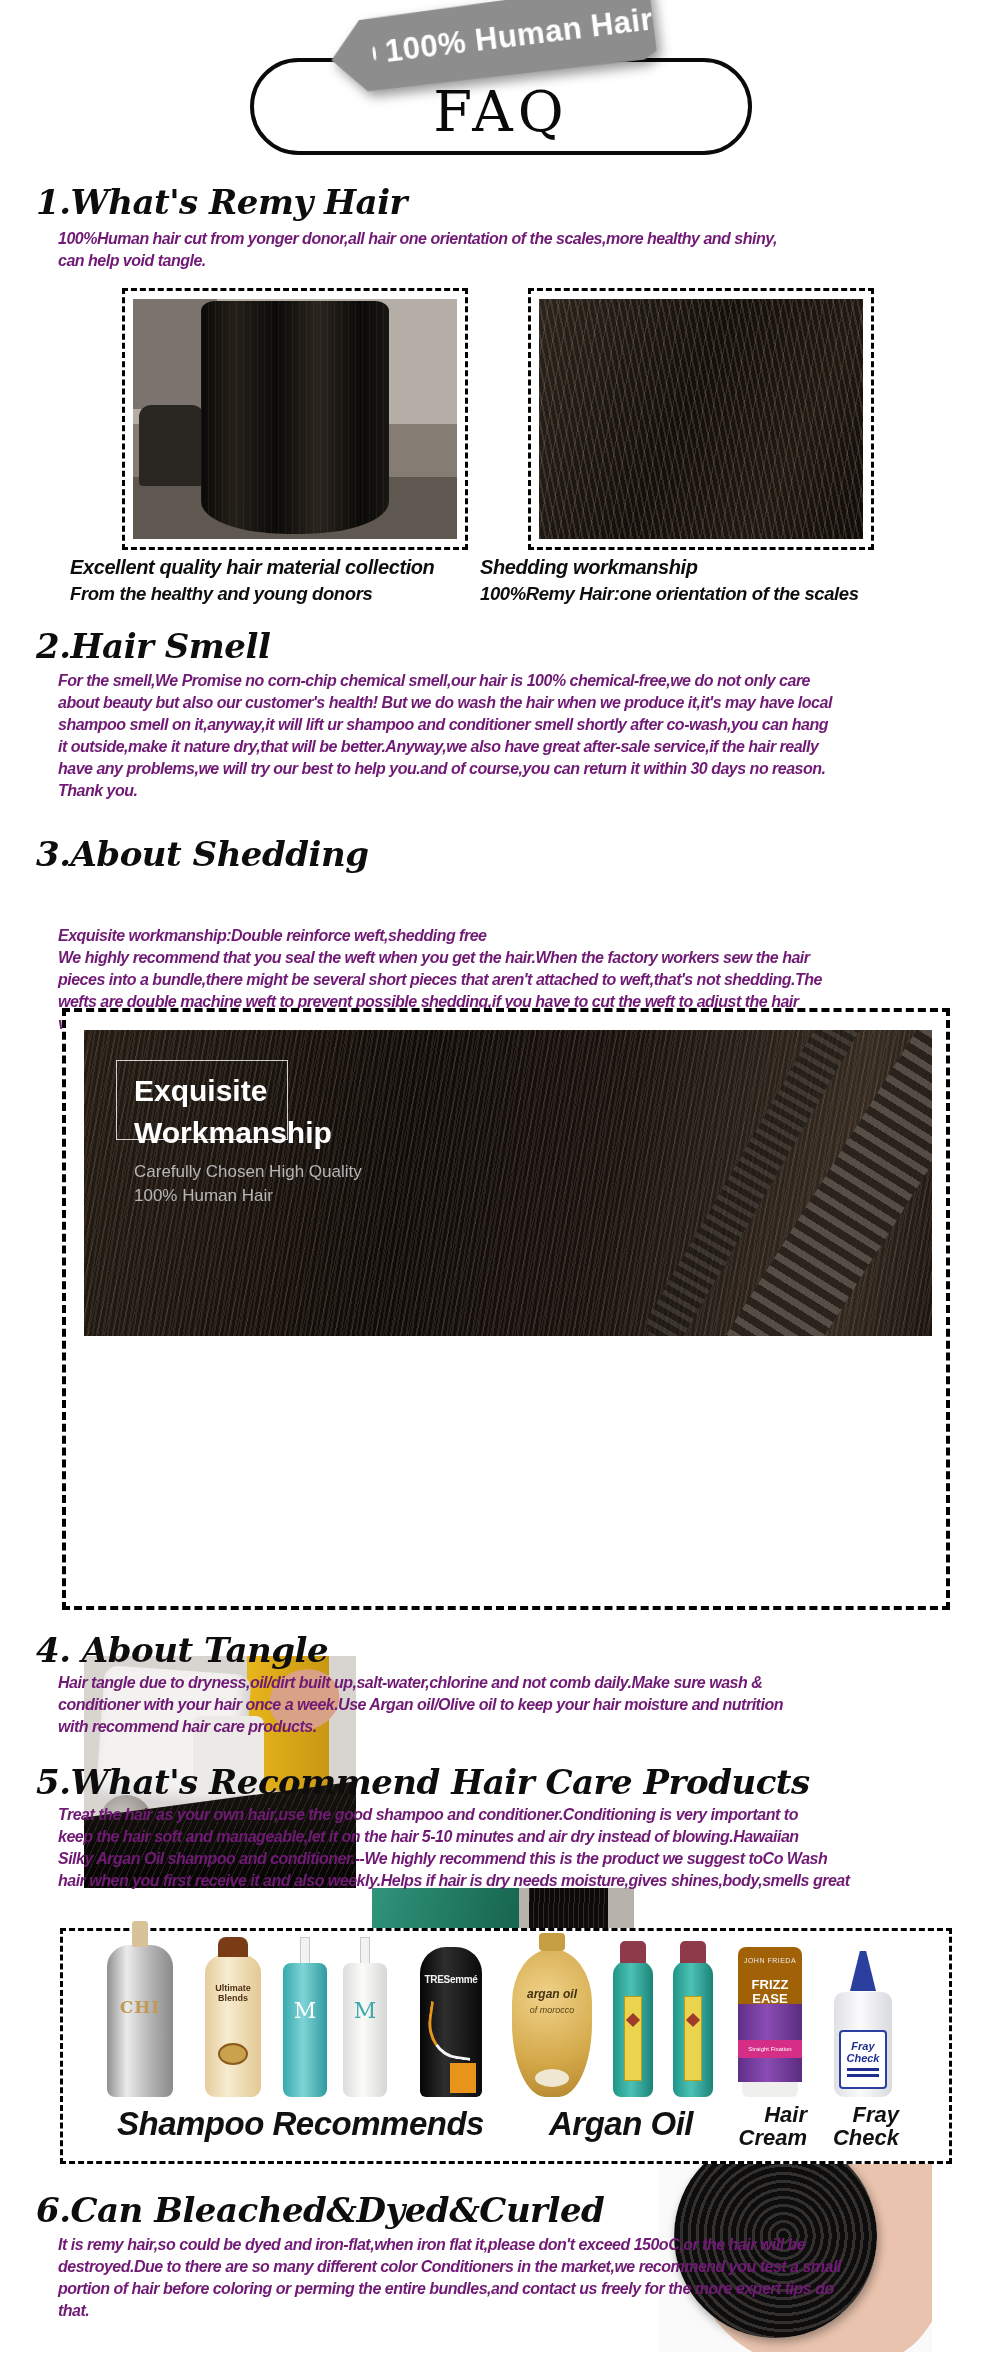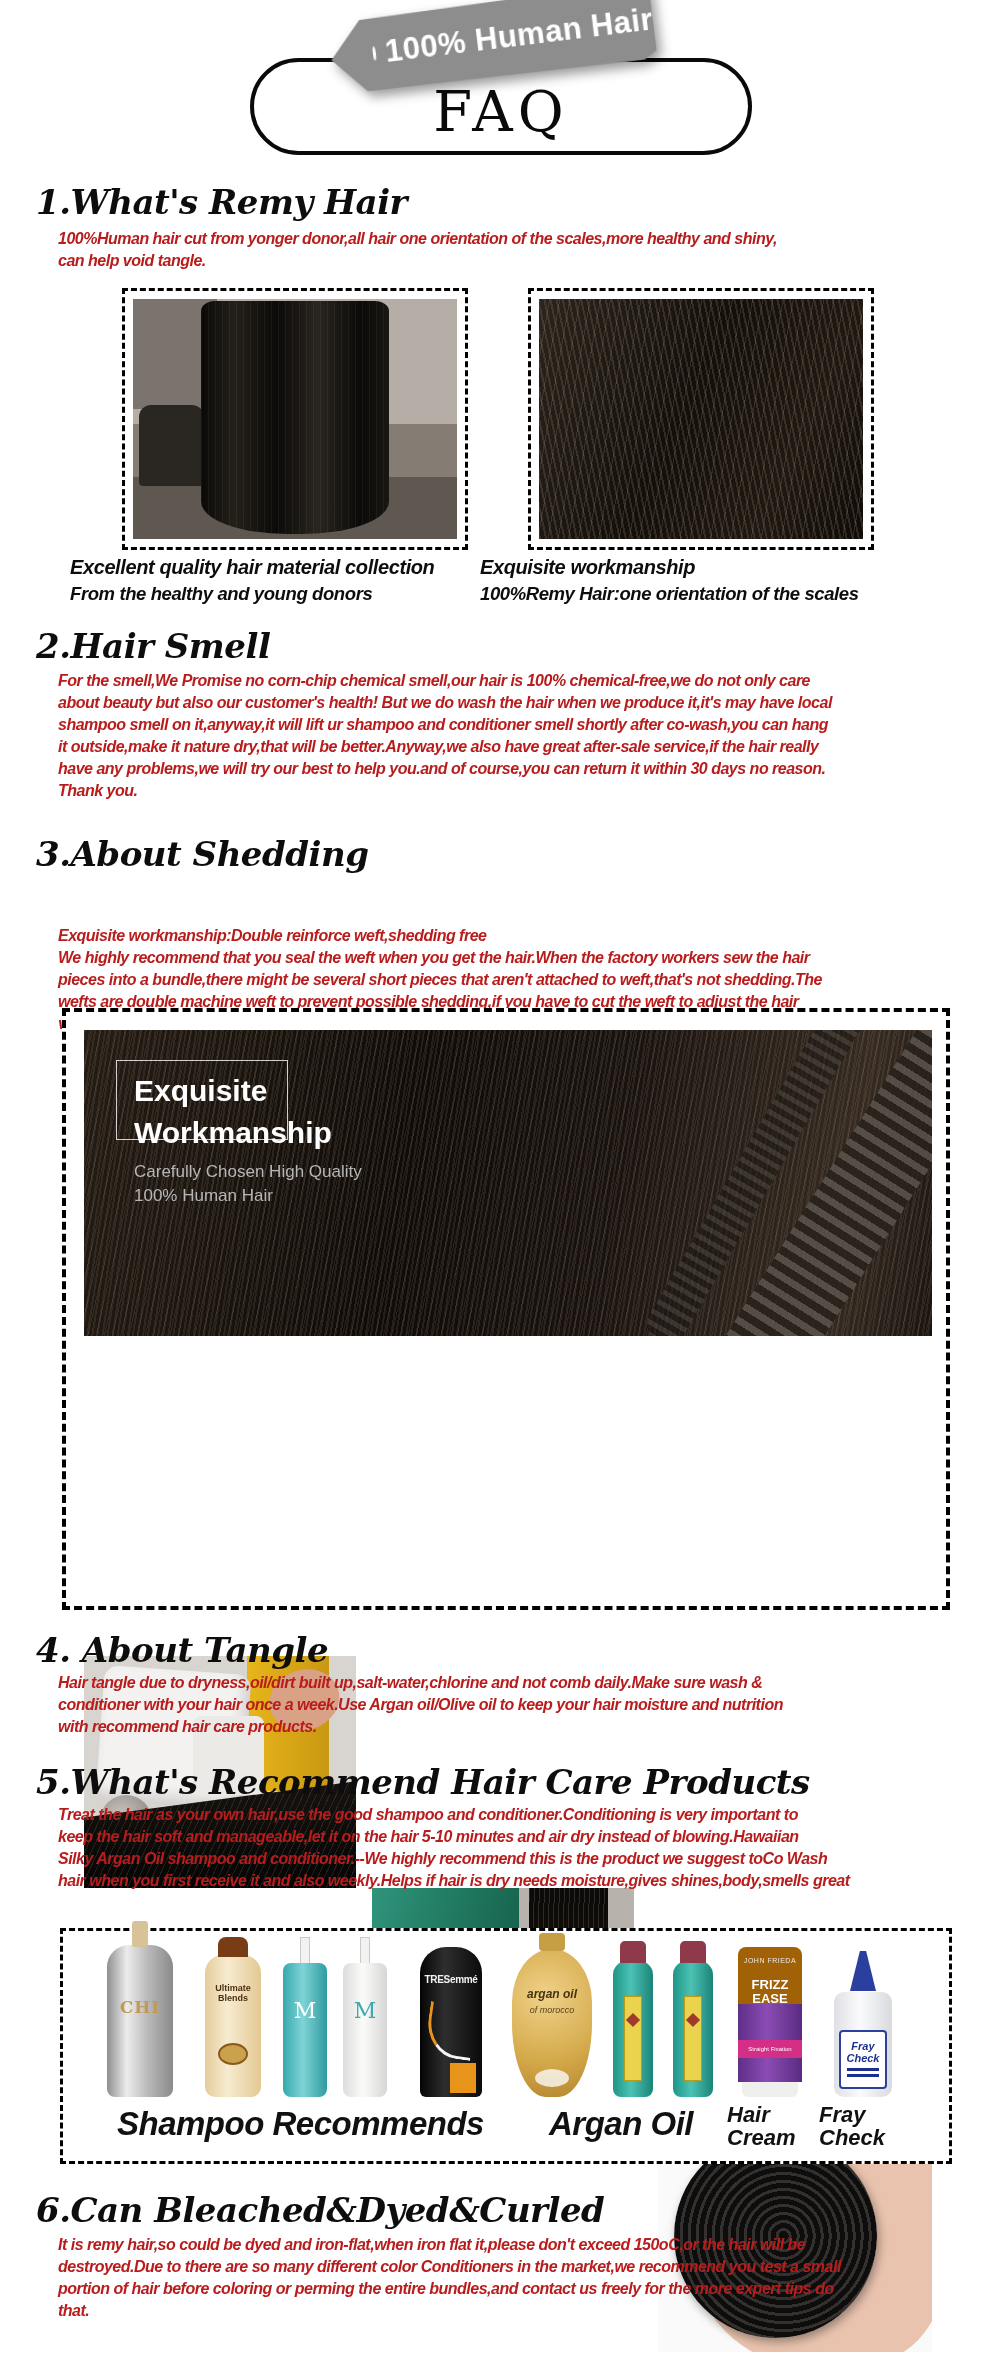--- a/index.html
+++ b/index.html
@@ -18,21 +18,21 @@
   .tag{width:100%;height:100%;background:#8d8d8d;border-radius:8px;
        clip-path:polygon(0 52%,10% 5%,96% 0,100% 10%,100% 90%,96% 100%,10% 97%);
        display:flex;align-items:center}
   .tag-dot{width:14px;height:14px;border-radius:50%;background:#fff;margin:0 10px 0 42px}
   .tag-text{color:#fff;font-size:31px;font-weight:bold;letter-spacing:.5px;white-space:nowrap}
 
   
   .sec-h{font-family:"DejaVu Serif",serif;font-style:italic;font-weight:bold;
          font-size:34px;letter-spacing:-.5px;color:#0d0d0d;white-space:nowrap}
   .sec-p{left:58px;width:930px;font-style:italic;font-weight:bold;font-size:16px;
-         letter-spacing:-.5px;line-height:22px;color:#b91c1c;white-space:pre-line}
+         letter-spacing:-.5px;line-height:22px;color:#701a75;white-space:pre-line}
 
   
   .dash{border:3px dashed #000;background:#fff;padding:8px}
   .dash-big{border:4px dashed #000;background:#fff}
   .photo{width:100%;height:100%;position:relative;overflow:hidden}
 
   
   .salon-bg{background:linear-gradient(#b5aea6 0 52%,#857d74 52% 74%,#5f5850 74% 100%)}
   .salon-mirror{position:absolute;left:0;top:0;width:26%;height:46%;background:#4a443e;opacity:.55}
   .salon-chair{position:absolute;left:2%;top:44%;width:20%;height:34%;background:#2a2citt5;
@@ -100,21 +100,21 @@
   
   .cap{font-style:italic;font-weight:bold;color:#0d0d0d}
   .cap .l1{font-size:20px;letter-spacing:-.4px}
   .cap .l2{font-size:18.5px;letter-spacing:-.4px;margin-top:4px}
 
   
   .bottle{position:absolute;bottom:64px}
   .lbl-big{position:absolute;font-style:italic;font-weight:bold;font-size:33px;
            letter-spacing:-.5px;white-space:nowrap}
   .lbl-sm{position:absolute;font-style:italic;font-weight:bold;font-size:22px;line-height:23px;
-          text-align:left;width:80px}
+          text-align:right;width:80px}
   .b-txt{position:absolute;width:100%;text-align:center;left:0}
 
   .chi-body{width:100%;height:100%;border-radius:22px 22px 8px 8px;
             background:linear-gradient(90deg,#8f8f8f,#ececec 30%,#b9b9b9 62%,#8a8a8a)}
   .chi-cap{position:absolute;left:50%;top:-24px;transform:translateX(-50%);width:16px;height:26px;
            background:#d8c297;border-radius:3px}
   .garnier-body{width:100%;height:100%;border-radius:18px 18px 10px 10px;
             background:linear-gradient(90deg,#e4cc9c,#f7ecd0 40%,#e3c893)}
   .garnier-cap{position:absolute;left:50%;top:-18px;transform:translateX(-50%);width:30px;height:20px;
            background:#7a3c14;border-radius:8px 8px 0 0}
@@ -187,21 +187,21 @@
 </div>
 <div class="abs dash" style="left:528px;top:288px;width:346px;height:262px">
   <div class="photo weft-bg"></div>
 </div>
 
 <div class="abs cap" style="left:70px;top:556px;width:450px">
   <div class="l1">Excellent quality hair material collection</div>
   <div class="l2">From the healthy and young donors</div>
 </div>
 <div class="abs cap" style="left:480px;top:556px;width:445px">
-  <div class="l1">Exquisite workmanship</div>
+  <div class="l1">Shedding workmanship</div>
   <div class="l2">100%Remy Hair:one orientation of the scales</div>
 </div>
 
 <div class="abs sec-h" style="left:36px;top:626px">2.Hair Smell</div>
 <div class="abs sec-p" style="top:670px">For the smell,We Promise no corn-chip chemical smell,our hair is 100% chemical-free,we do not only care
 about beauty but also our customer's health! But we do wash the hair when we produce it,it's may have local
 shampoo smell on it,anyway,it will lift ur shampoo and conditioner smell shortly after co-wash,you can hang
 it outside,make it nature dry,that will be better.Anyway,we also have great after-sale service,if the hair really
 have any problems,we will try our best to help you.and of course,you can return it within 30 days no reason.
 Thank you.</div>

